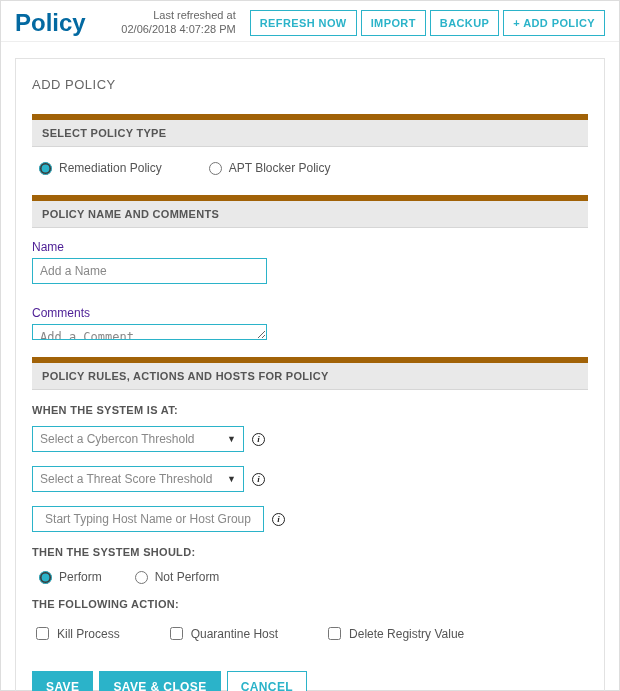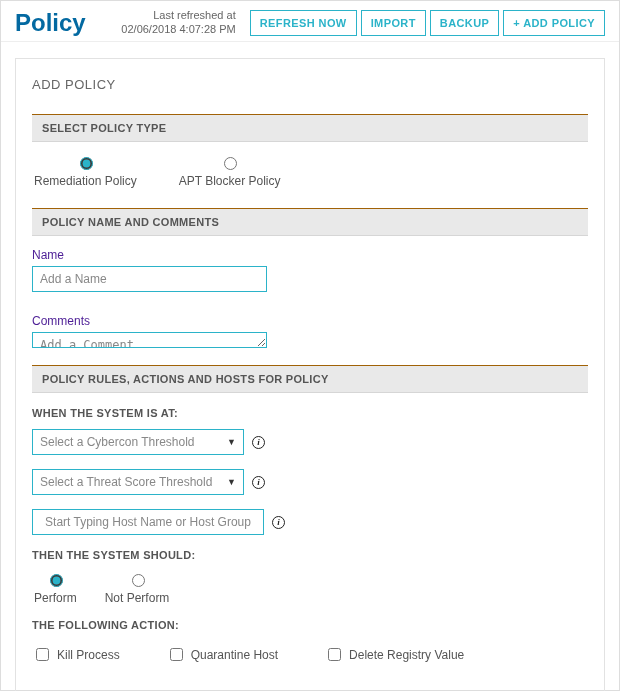--- a/index.html
+++ b/index.html
@@ -53,39 +53,39 @@
     padding: 18px 16px 18px 16px;
   }
   .panel-title {
     font-size: 13px;
     letter-spacing: 0.5px;
     color: #666;
     margin-bottom: 22px;
   }
   .section-hdr {
     background: #e9e9e9;
-    border-top: 1px solid #a16207;
+    border-top: 6px solid #a16207;
     border-bottom: 1px solid #d6d6d6;
     font-size: 11px;
     font-weight: 700;
     letter-spacing: 0.3px;
     color: #555;
     padding: 7px 10px;
     margin-bottom: 12px;
   }
   .radio-row {
     padding-left: 2px;
     margin-bottom: 20px;
     display: flex;
     align-items: center;
     gap: 42px;
     font-size: 12px;
     color: #555;
   }
-  .radio-item { display: flex; align-items: center; gap: 4px; flex-direction: column; }
+  .radio-item { display: flex; align-items: flex-end; gap: 4px; }
   .radio-item input { accent-color: #2bb3c9; }
   .field-label {
     font-size: 12px;
     color: #4c1d95;
     margin-top: 8px;
     margin-bottom: 4px;
   }
   .tinput, .sel {
     border: 1px solid #2bb3c9;
     padding: 5px 7px;

